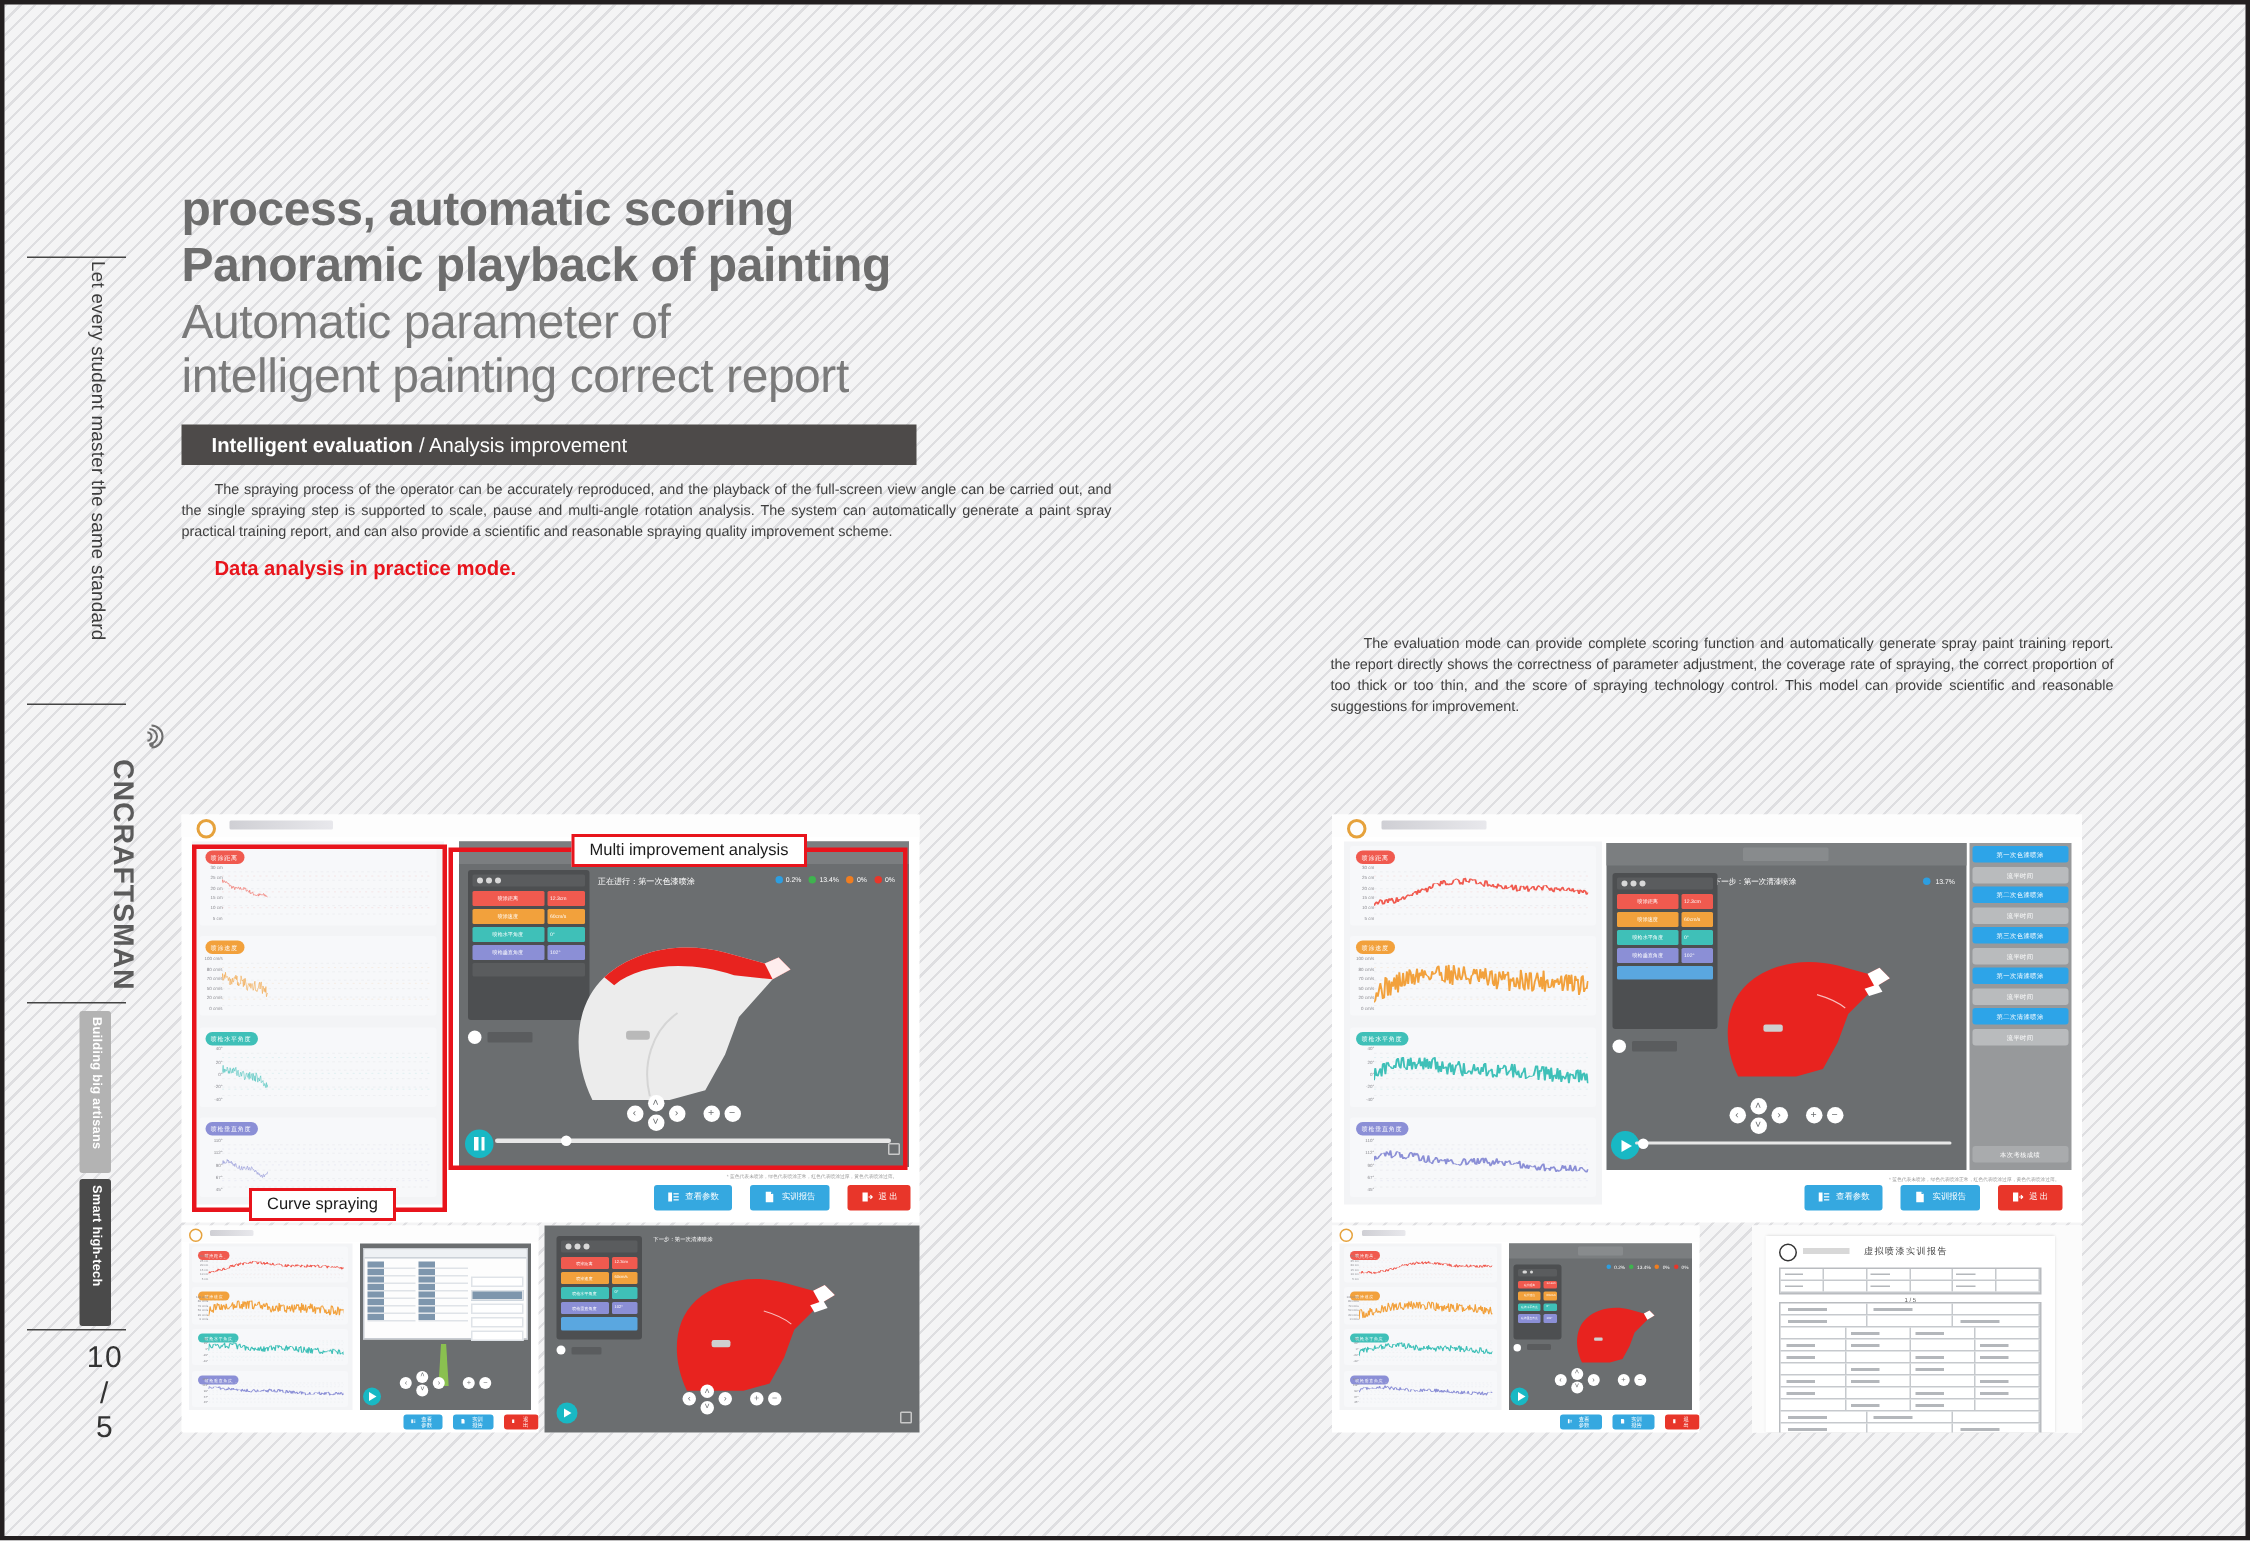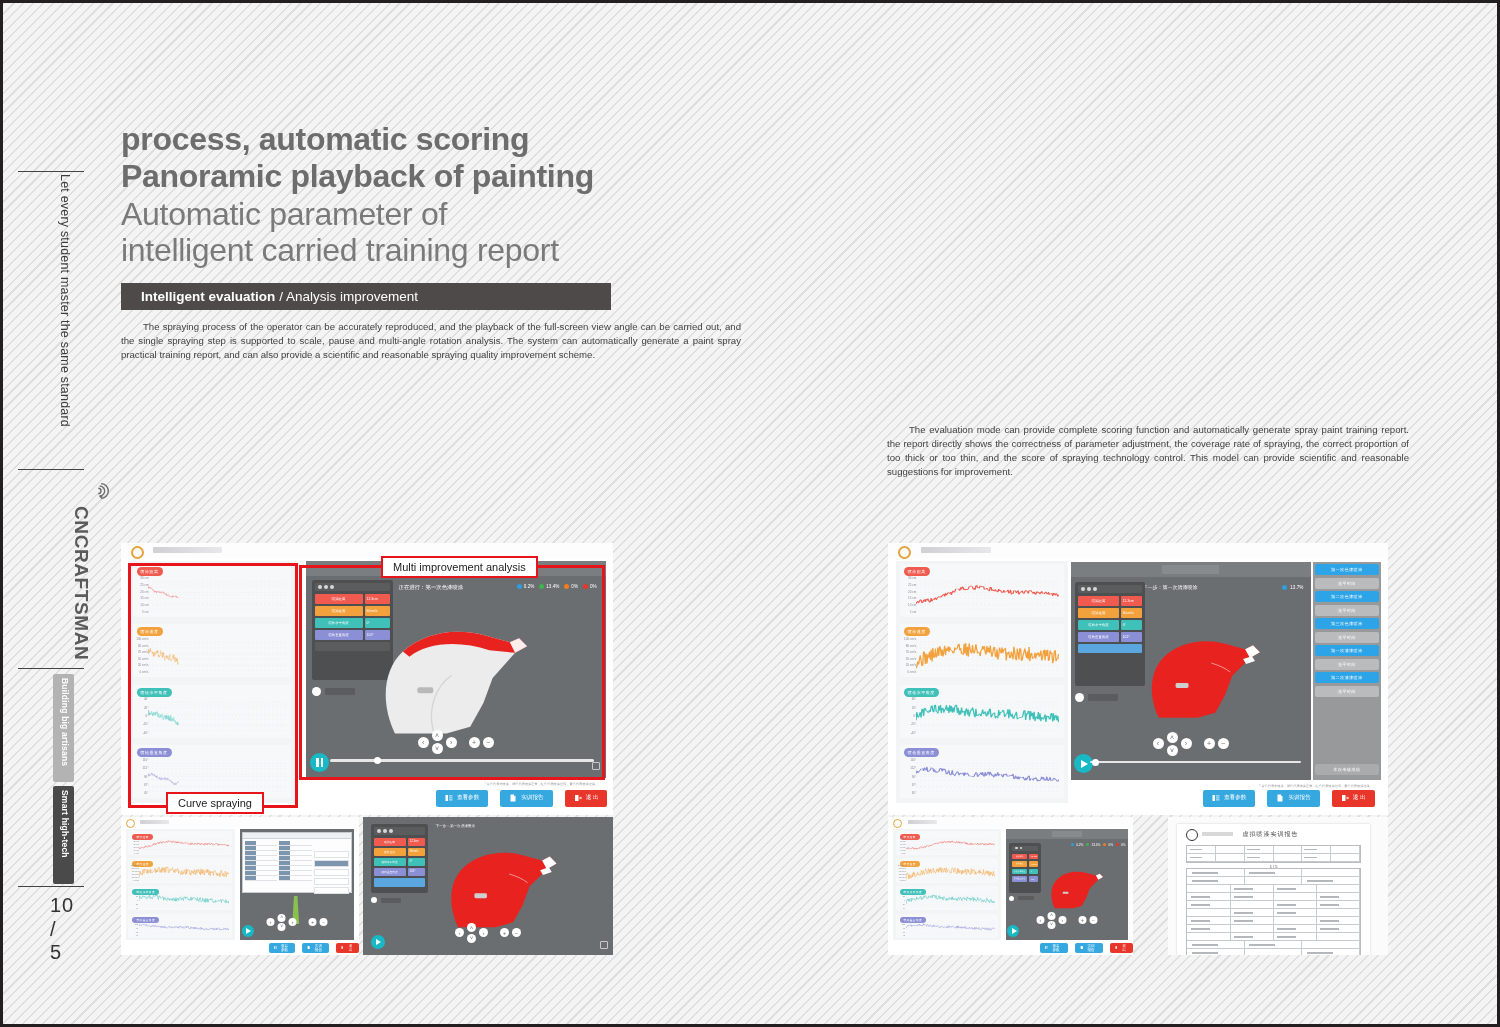--- a/index.html
+++ b/index.html
@@ -51,21 +51,21 @@
   }
   .badge span {
     position:absolute; left:17px; top:4px;
     transform-origin:0 0; transform:rotate(90deg);
     white-space:nowrap; letter-spacing:.2px;
   }
   #badge-building { top:0; height:108px; background:#b3b3b3; }
   #badge-smart    { top:112px; height:98px; background:#4a4a4a; }
   #pageno {
     position:absolute; left:44px; top:888px;
-    font-size:20px; color:#333; line-height:1.18; text-align:left; width:40px;
+    font-size:20px; color:#333; line-height:1.18; text-align:center; width:40px;
   }
   #pageno div { letter-spacing:1px; }
   
   #leftcol { position:absolute; left:118px; top:118px; width:620px; }
   #trait {
     font-size:74px; color:#595959; font-weight:normal;
     letter-spacing:-1px; line-height:.96; margin-bottom:6px;
   }
   #h-bold {
     font-size:32px; font-weight:bold; color:#6d6d6d;
@@ -249,28 +249,29 @@
       <div>10</div>
       <div>/</div>
       <div>5</div>
     </div>
   </div>
 
   <div id="leftcol">
     <div id="h-bold" style="font-size:32px;font-weight:bold;color:#6d6d6d;line-height:1.17;">process, automatic scoring</div>
     <div id="h-bold">Panoramic playback of painting</div>
     <div id="h-light">Automatic parameter of</div>
-    <div id="h-light" style="font-size:32px;color:#7a7a7a;line-height:1.14;">intelligent carried training report</div>
+    <div id="h-light" style="font-size:32px;color:#7a7a7a;line-height:1.14;">intelligent painting correct report</div>
 
     <div id="banner">
       <b>Intelligent evaluation</b>
       <span class="slash">/ Analysis improvement</span>
     </div>
 
     <div class="para">The spraying process of the operator can be accurately reproduced, and the playback of the full-screen view angle can be carried out, and the single spraying step is supported to scale, pause and multi-angle rotation analysis. The system can automatically generate a paint spray practical training report, and can also provide a scientific and reasonable spraying quality improvement scheme.</div>
+    <div class="redhead">Data analysis in practice mode.</div>
   </div>
 
   <div id="rightcol">
     <div class="para" style="margin-top:0">The evaluation mode can provide complete scoring function and automatically generate spray paint training report. the report directly shows the correctness of parameter adjustment, the coverage rate of spraying, the correct proportion of too thick or too thin, and the score of spraying technology control. This model can provide scientific and reasonable suggestions for improvement.</div>
   </div>
 
   <div class="shot" id="shotA" style="left:118px;top:540px;width:492px;height:272px;">
     <div class="shot-inner">
       <div class="appbar">
         <div class="applogo">

